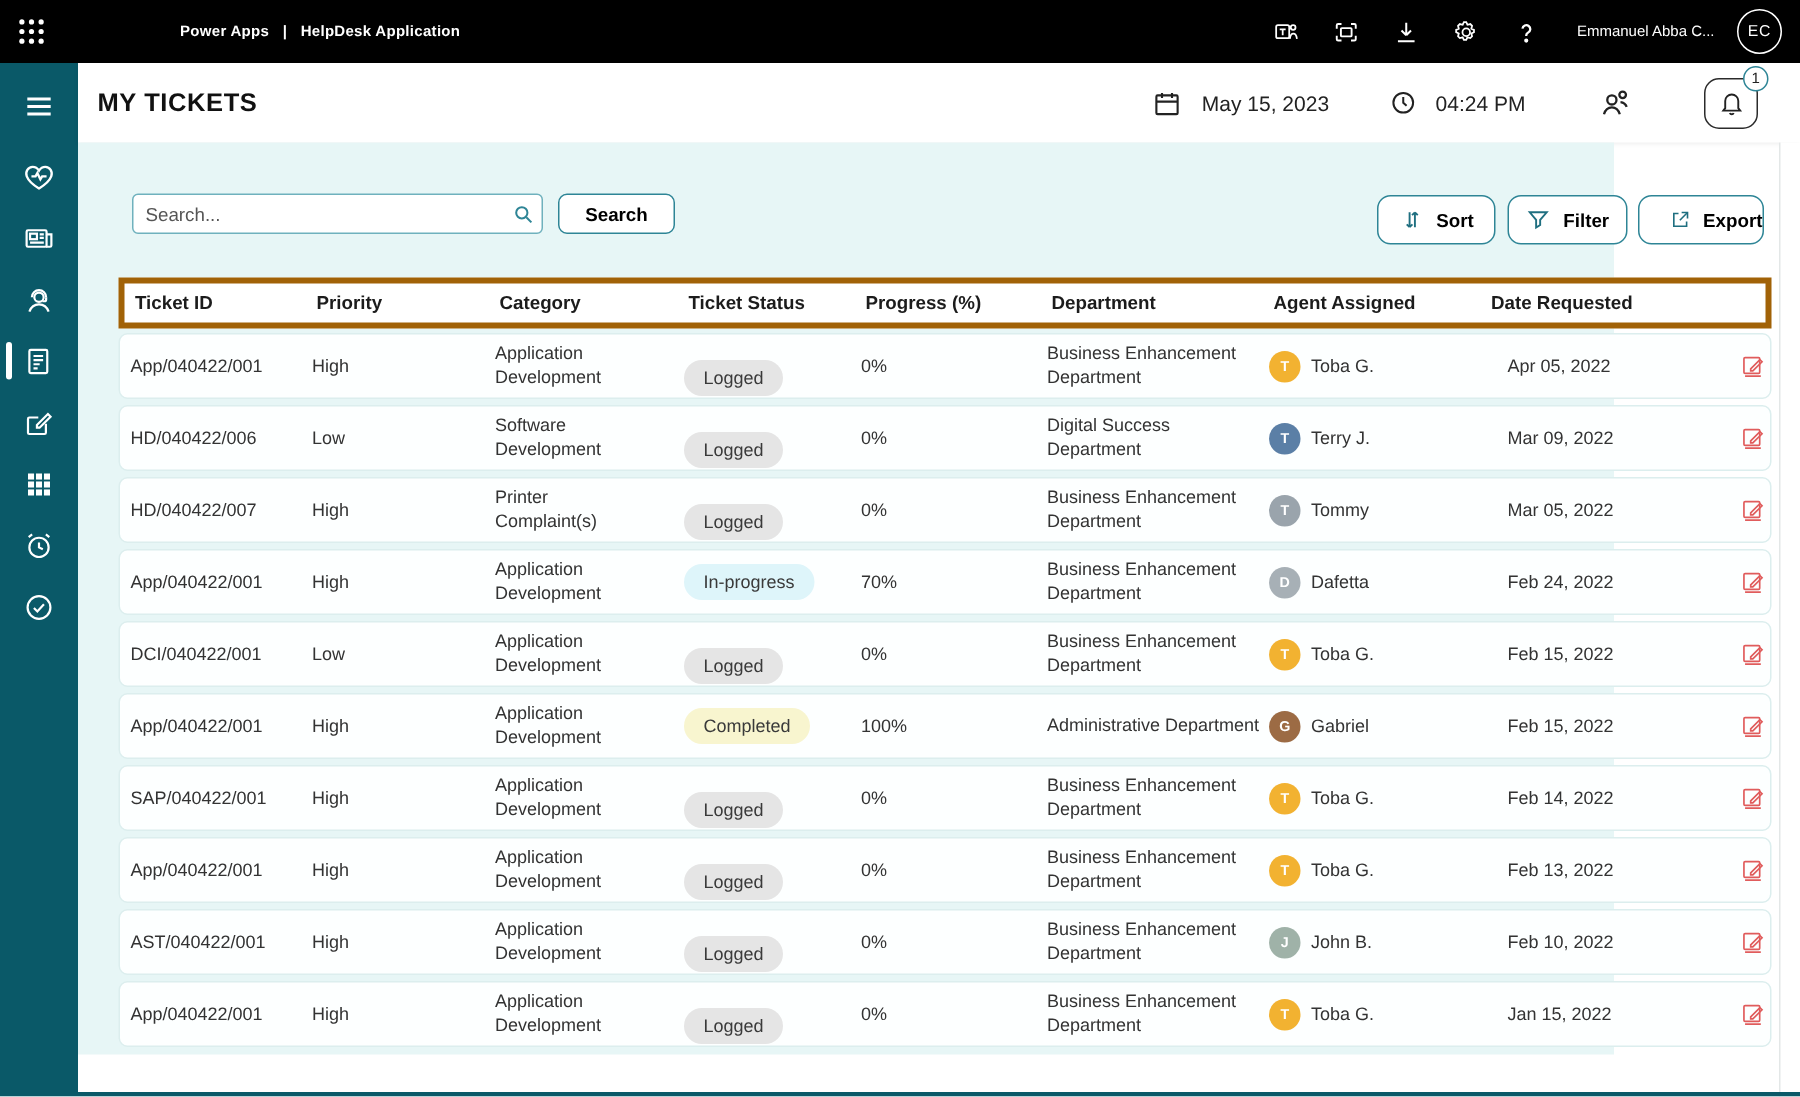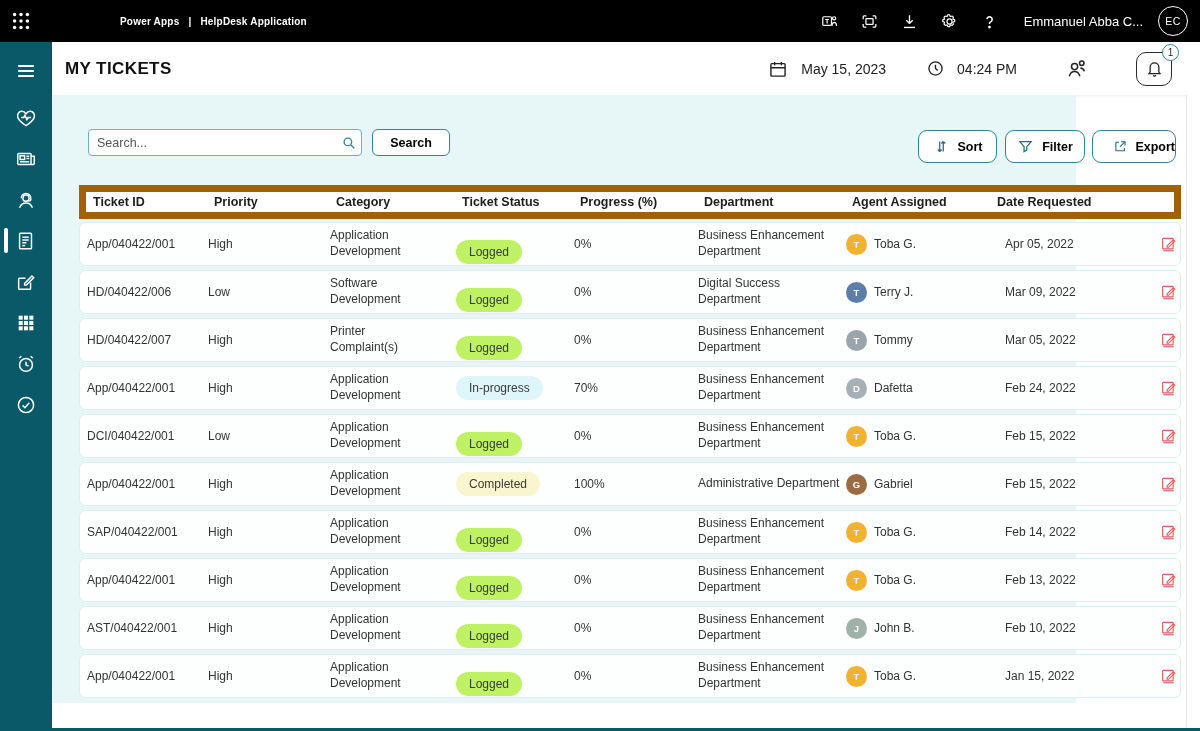--- a/index.html
+++ b/index.html
@@ -6,21 +6,21 @@
   html,body { width:1200px; height:731px; }
   body { font-family:"Liberation Sans","DejaVu Sans",sans-serif; background:#ffffff; position:relative; overflow:hidden; }
   .app { position:absolute; inset:0; width:1200px; height:731px; background:#ffffff; }
 
   
   .topbar { position:absolute; left:0; top:0; width:1200px; height:42px; background:#000000; display:flex; align-items:center; color:#fff; }
   .waffle { width:22px; height:22px; margin-left:10px; display:flex; align-items:center; justify-content:center; cursor:pointer; }
   .tb-title { display:flex; align-items:center; gap:9px; margin-left:88px; font-size:10px; font-weight:bold; letter-spacing:.2px; }
   .tb-right { margin-left:auto; display:flex; align-items:center; gap:9px; padding-right:12px; }
   .tb-ic { width:34px; height:30px; display:flex; align-items:center; justify-content:center; color:#fff; cursor:pointer; }
-  .tb-user { font-size:13px; margin:0 6px 0 8px; white-space:nowrap; }
+  .tb-user { font-size:10px; margin:0 6px 0 8px; white-space:nowrap; }
   .tb-avatar { width:30px; height:30px; border-radius:50%; border:1.5px solid #ffffff; display:flex; align-items:center; justify-content:center; font-size:10.5px; letter-spacing:.5px; }
 
   
   .sidebar { position:absolute; left:0; top:42px; width:52px; height:686px; background:#0a5968; display:flex; flex-direction:column; align-items:stretch; padding-top:8px; }
   .sb-item { position:relative; height:41px; display:flex; align-items:center; justify-content:center; color:#ffffff; cursor:pointer; }
   .sb-item.menu { margin-bottom:6px; }
   .sb-item .bar { display:none; }
   .sb-item.active .bar { display:block; position:absolute; left:4px; top:8px; width:3.5px; height:25px; border-radius:2px; background:#ffffff; }
   .sb-item svg { width:22px; height:22px; }
 
@@ -47,29 +47,29 @@
   .search-mag { position:absolute; left:288px; top:39px; width:18px; height:18px; color:#2e8596; pointer-events:none; }
   .btn { position:absolute; background:#ffffff; border:1.2px solid #2e8596; display:flex; align-items:center; justify-content:center; gap:8px; font-size:12.5px; font-weight:bold; color:#000000; cursor:pointer; font-family:inherit; }
   .btn svg { width:17px; height:17px; color:#1f6f80; }
   .btn-search { left:320px; top:34px; width:78px; height:27px; border-radius:6px; }
   .btn-sort   { left:866px; top:35px; width:79px; height:33px; border-radius:9px; }
   .btn-filter { left:953px; top:35px; width:80px; height:33px; border-radius:9px; }
   .btn-export { left:1040px; top:35px; width:84px; height:33px; border-radius:9px;padding-left:20px; }
 
   
   .grid-cols { display:grid; grid-template-columns:121px 122px 126px 118px 124px 148px 145px 143px 1fr; align-items:center; }
-  .thead { position:absolute; left:27px; top:90px; width:1102px; height:34px; background:#ffffff; border:7px solid #a16207; padding-left:7px; }
+  .thead { position:absolute; left:27px; top:90px; width:1102px; height:34px; background:#ffffff; border:4px solid #a16207; padding-left:7px; }
   .th { font-size:12.5px; font-weight:bold; color:#1c1c1c; }
   .rows { position:absolute; left:27px; top:127px; width:1102px; }
   .row { width:1102px; height:44px; background:#fdffff; border:1px solid #dceeee; border-radius:6px; margin-bottom:4px; padding-left:7px; }
   .cell { font-size:12px; color:#333; }
   .wrap.cat  { display:inline-block; max-width:92px;  line-height:1.3; }
   .wrap.dept { display:inline-block; max-width:142px; line-height:1.3; }
   .pill { display:inline-block; padding:5px 13px; border-radius:13px; font-size:12px; color:#3a3a3a; }
-  .pill.logged     { background:#bef264;margin-top:16px; }
+  .pill.logged     { background:#e5e5e5;margin-top:16px; }
   .pill.in_progress{ background:#def5fa; }
   .pill.completed  { background:#f8f5cf; }
   .cell.agent { display:flex; align-items:center; gap:7px; }
   .avatar { width:21px; height:21px; border-radius:50%; display:flex; align-items:center; justify-content:center; color:#fff; font-size:9.5px; font-weight:bold; flex:0 0 auto; }
   .date { padding-left:14px; }
   .cell.edit { display:flex; justify-content:flex-start; padding-left:26px; }
   .cell.edit svg { width:18px; height:18px; color:#e05c5c; cursor:pointer; }
 </style>
 </head>
 <body>

